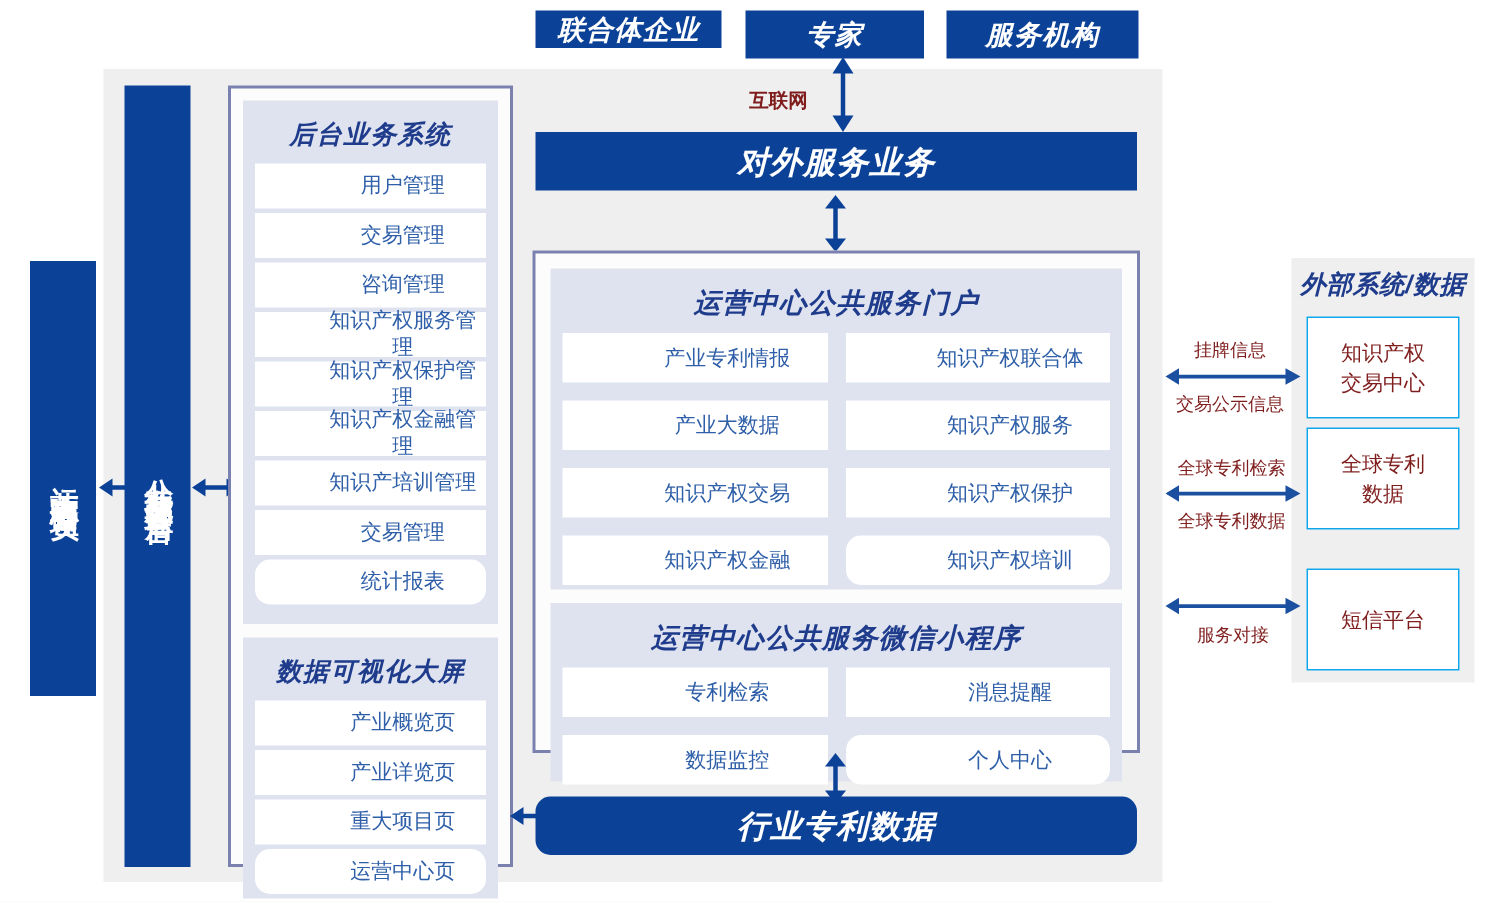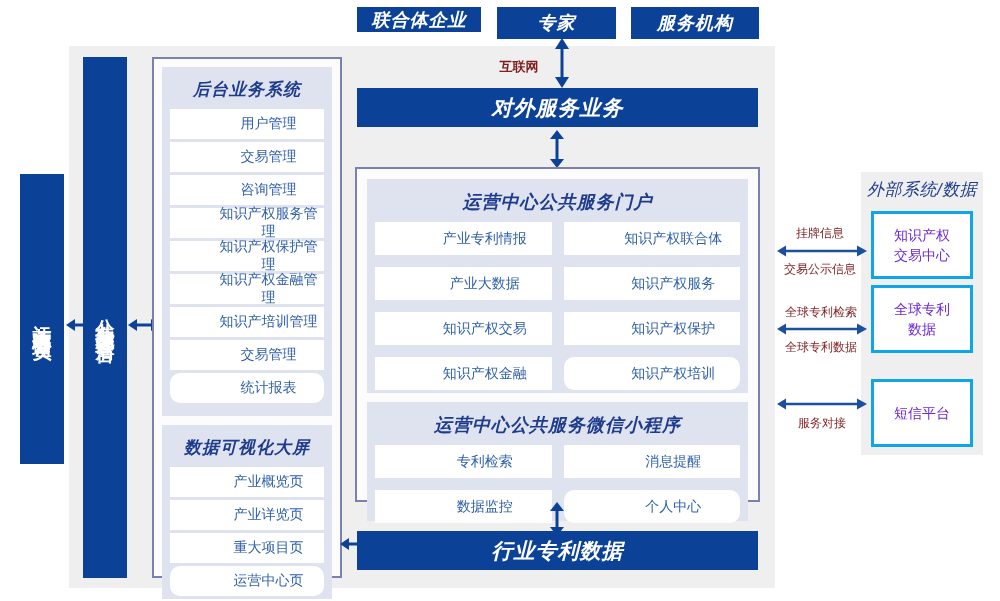--- a/index.html
+++ b/index.html
@@ -43,26 +43,26 @@
   .grid2 .cell{height:33px;margin-bottom:0;}
 
   
   .vbar{
     writing-mode:vertical-rl;text-orientation:upright;
     font-size:19px;letter-spacing:3px;font-style:normal;
   }
 
   
   .extbox{
-    background:#ffffff;border:3px solid #0ea5e9;color:#6d28d9;font-size:14px;
+    background:#ffffff;border:1px solid #0ea5e9;color:#7f1d1d;font-size:14px;
     display:flex;align-items:center;justify-content:center;text-align:center;
     line-height:1.45;
   }
   .ext-title{
-    color:#1f3c8c;font-weight:normal;font-style:italic;font-size:17px;
+    color:#1f3c8c;font-weight:bold;font-style:italic;font-size:17px;
     text-align:center;letter-spacing:.5px;
   }
 
   
   .conlabel{
     color:#7f1d1d;font-size:12px;text-align:center;white-space:nowrap;
   }
 
   
   .arrow{overflow:visible;}
@@ -169,21 +169,21 @@
     </div>
   </div>
 </div>
 
 <svg class="abs arrow" style="left:546px;top:502px;width:22px;height:34px;" viewBox="0 0 22 34">
   <line x1="11" y1="6" x2="11" y2="28" stroke="#0b4298" stroke-width="3"></line>
   <polygon points="11,0 4,9 18,9" fill="#0b4298"></polygon>
   <polygon points="11,34 4,25 18,25" fill="#0b4298"></polygon>
 </svg>
 
-<div class="abs bluebox" style="left:357px;top:531px;width:401px;height:39px;font-size:21px;">行业专利数据</div>
+<div class="abs bluebox" style="left:357px;top:531px;width:401px;height:39px;font-size:21px;border-radius:10px;">行业专利数据</div>
 
 <div class="abs ext-title" style="left:861px;top:178px;width:122px;height:24px;">外部系统/数据</div>
 
 <div class="abs extbox" style="left:871px;top:211px;width:102px;height:68px;">
   <span>
     <span>知识产权</span><br>
     <span>交易中心</span>
   </span>
 </div>
 

